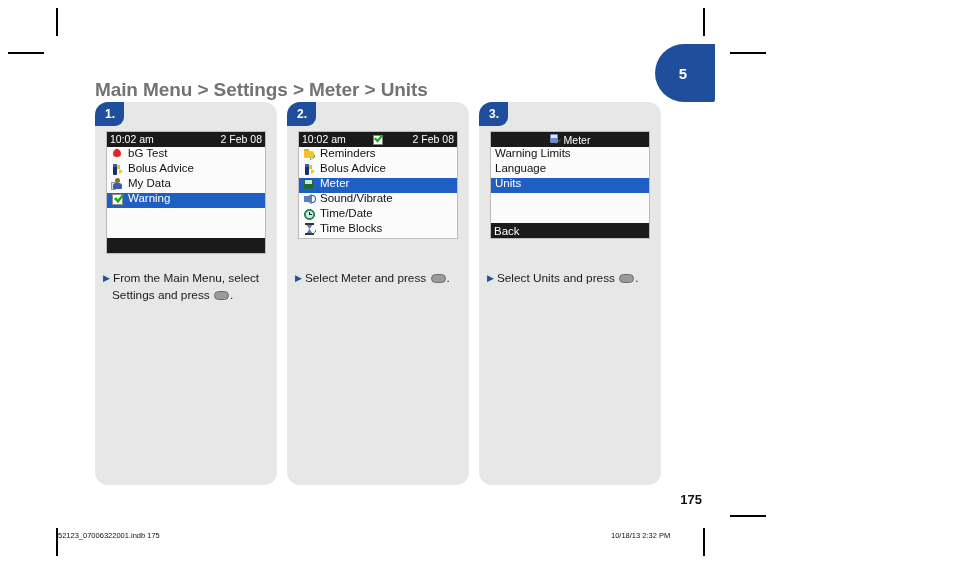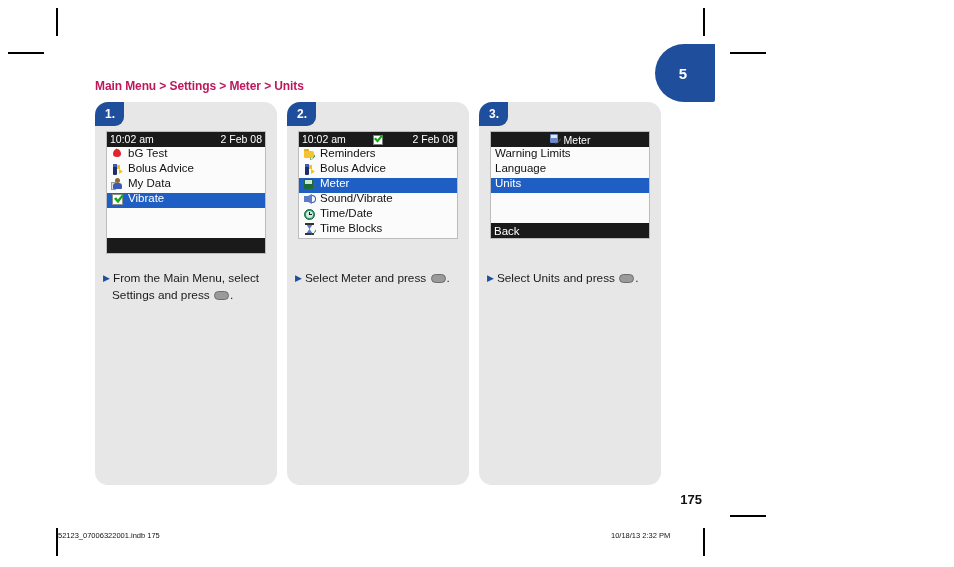--- a/index.html
+++ b/index.html
@@ -40,23 +40,23 @@
     justify-content: center;
     padding-right: 4px;
     box-sizing: border-box;
   }
 
   
   .breadcrumb {
     position: absolute;
     left: 95px;
     top: 79px;
-    font-size: 12px;
+    font-size: 19px;
     font-weight: bold;
-    color: #be185d;
+    color: #737373;
     letter-spacing: -0.1px;
     white-space: nowrap;
   }
 
   
   .card {
     position: absolute;
     top: 102px;
     width: 182px;
     height: 383px;
@@ -347,21 +347,21 @@
             <i class="ic h"></i>
             <i class="ic bd"></i>
         </span>
         <span class="lbl">My Data</span>
       </div>
       <div class="lcd-row selected">
         <span class="ico ico-check">
           <i class="ic box"></i>
             <i class="ic ck"></i>
         </span>
-        <span class="lbl">Vibrate</span>
+        <span class="lbl">Warning</span>
       </div>
       <div class="lcd-spacer" style="height:30px;"></div>
     </div>
     <div class="lcd-softbar">
       <span></span>
     </div>
   </div>
 
   <div class="caption" style="top:168px;">
     <span class="arrow">▶</span><span>From the Main Menu, select</span><br>

